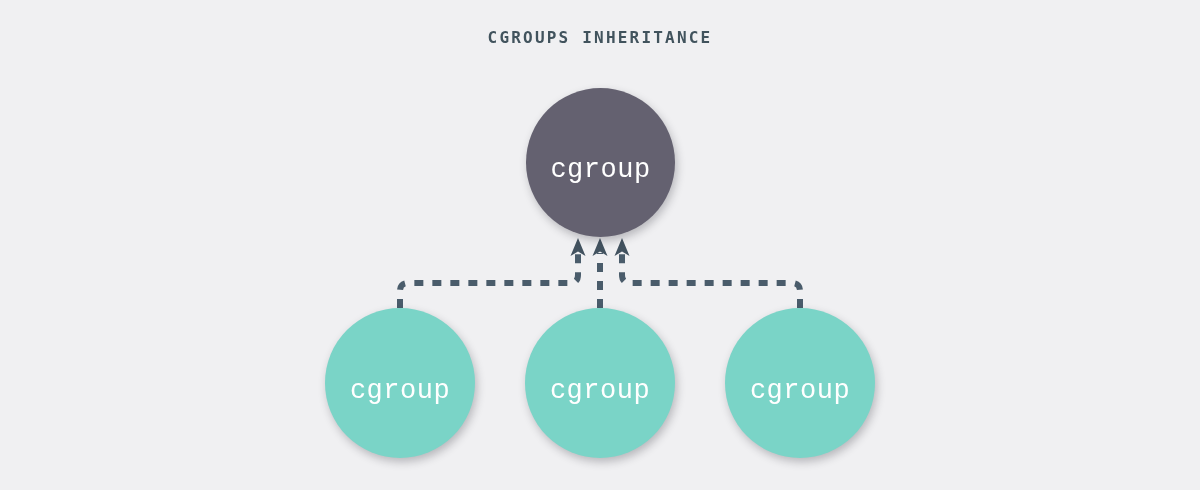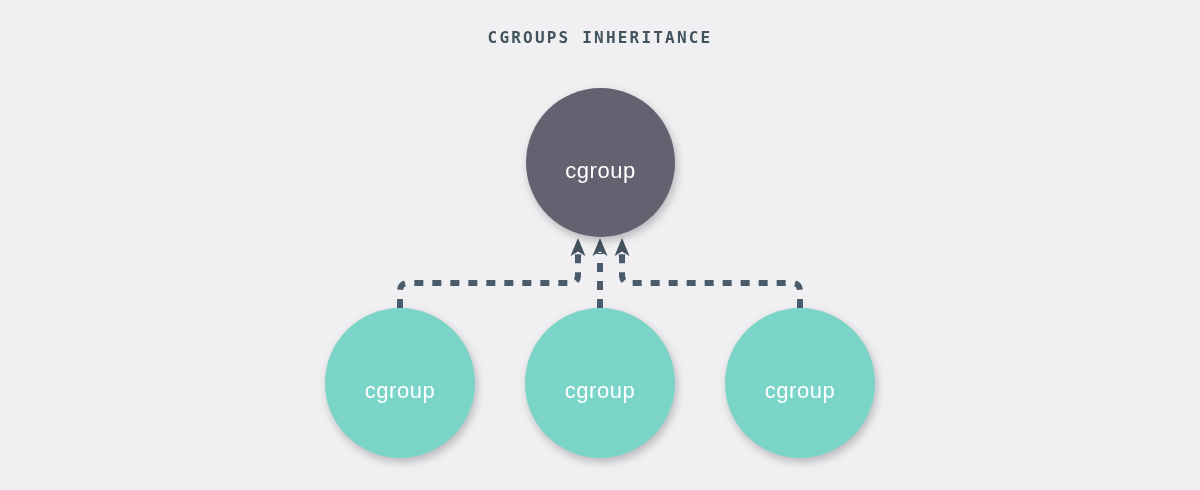--- a/index.html
+++ b/index.html
@@ -46,22 +46,22 @@
   
   .node {
     position: absolute;
     border-radius: 50%;
     display: flex;
     align-items: center;
     justify-content: center;
     box-shadow: 2px 4px 9px rgba(40, 40, 50, 0.28);
   }
   .node-label {
-    font-family: Liberation Sans, sans-serif;
-    font-size: 22px;
+    font-family: Liberation Mono, monospace;
+    font-size: 27px;
     color: #ffffff;
     letter-spacing: 0.5px;
     line-height: 1;
     white-space: pre;
     user-select: none;
     margin-top: 16px;
   }
 
   .node-parent {
     left: 526px;

